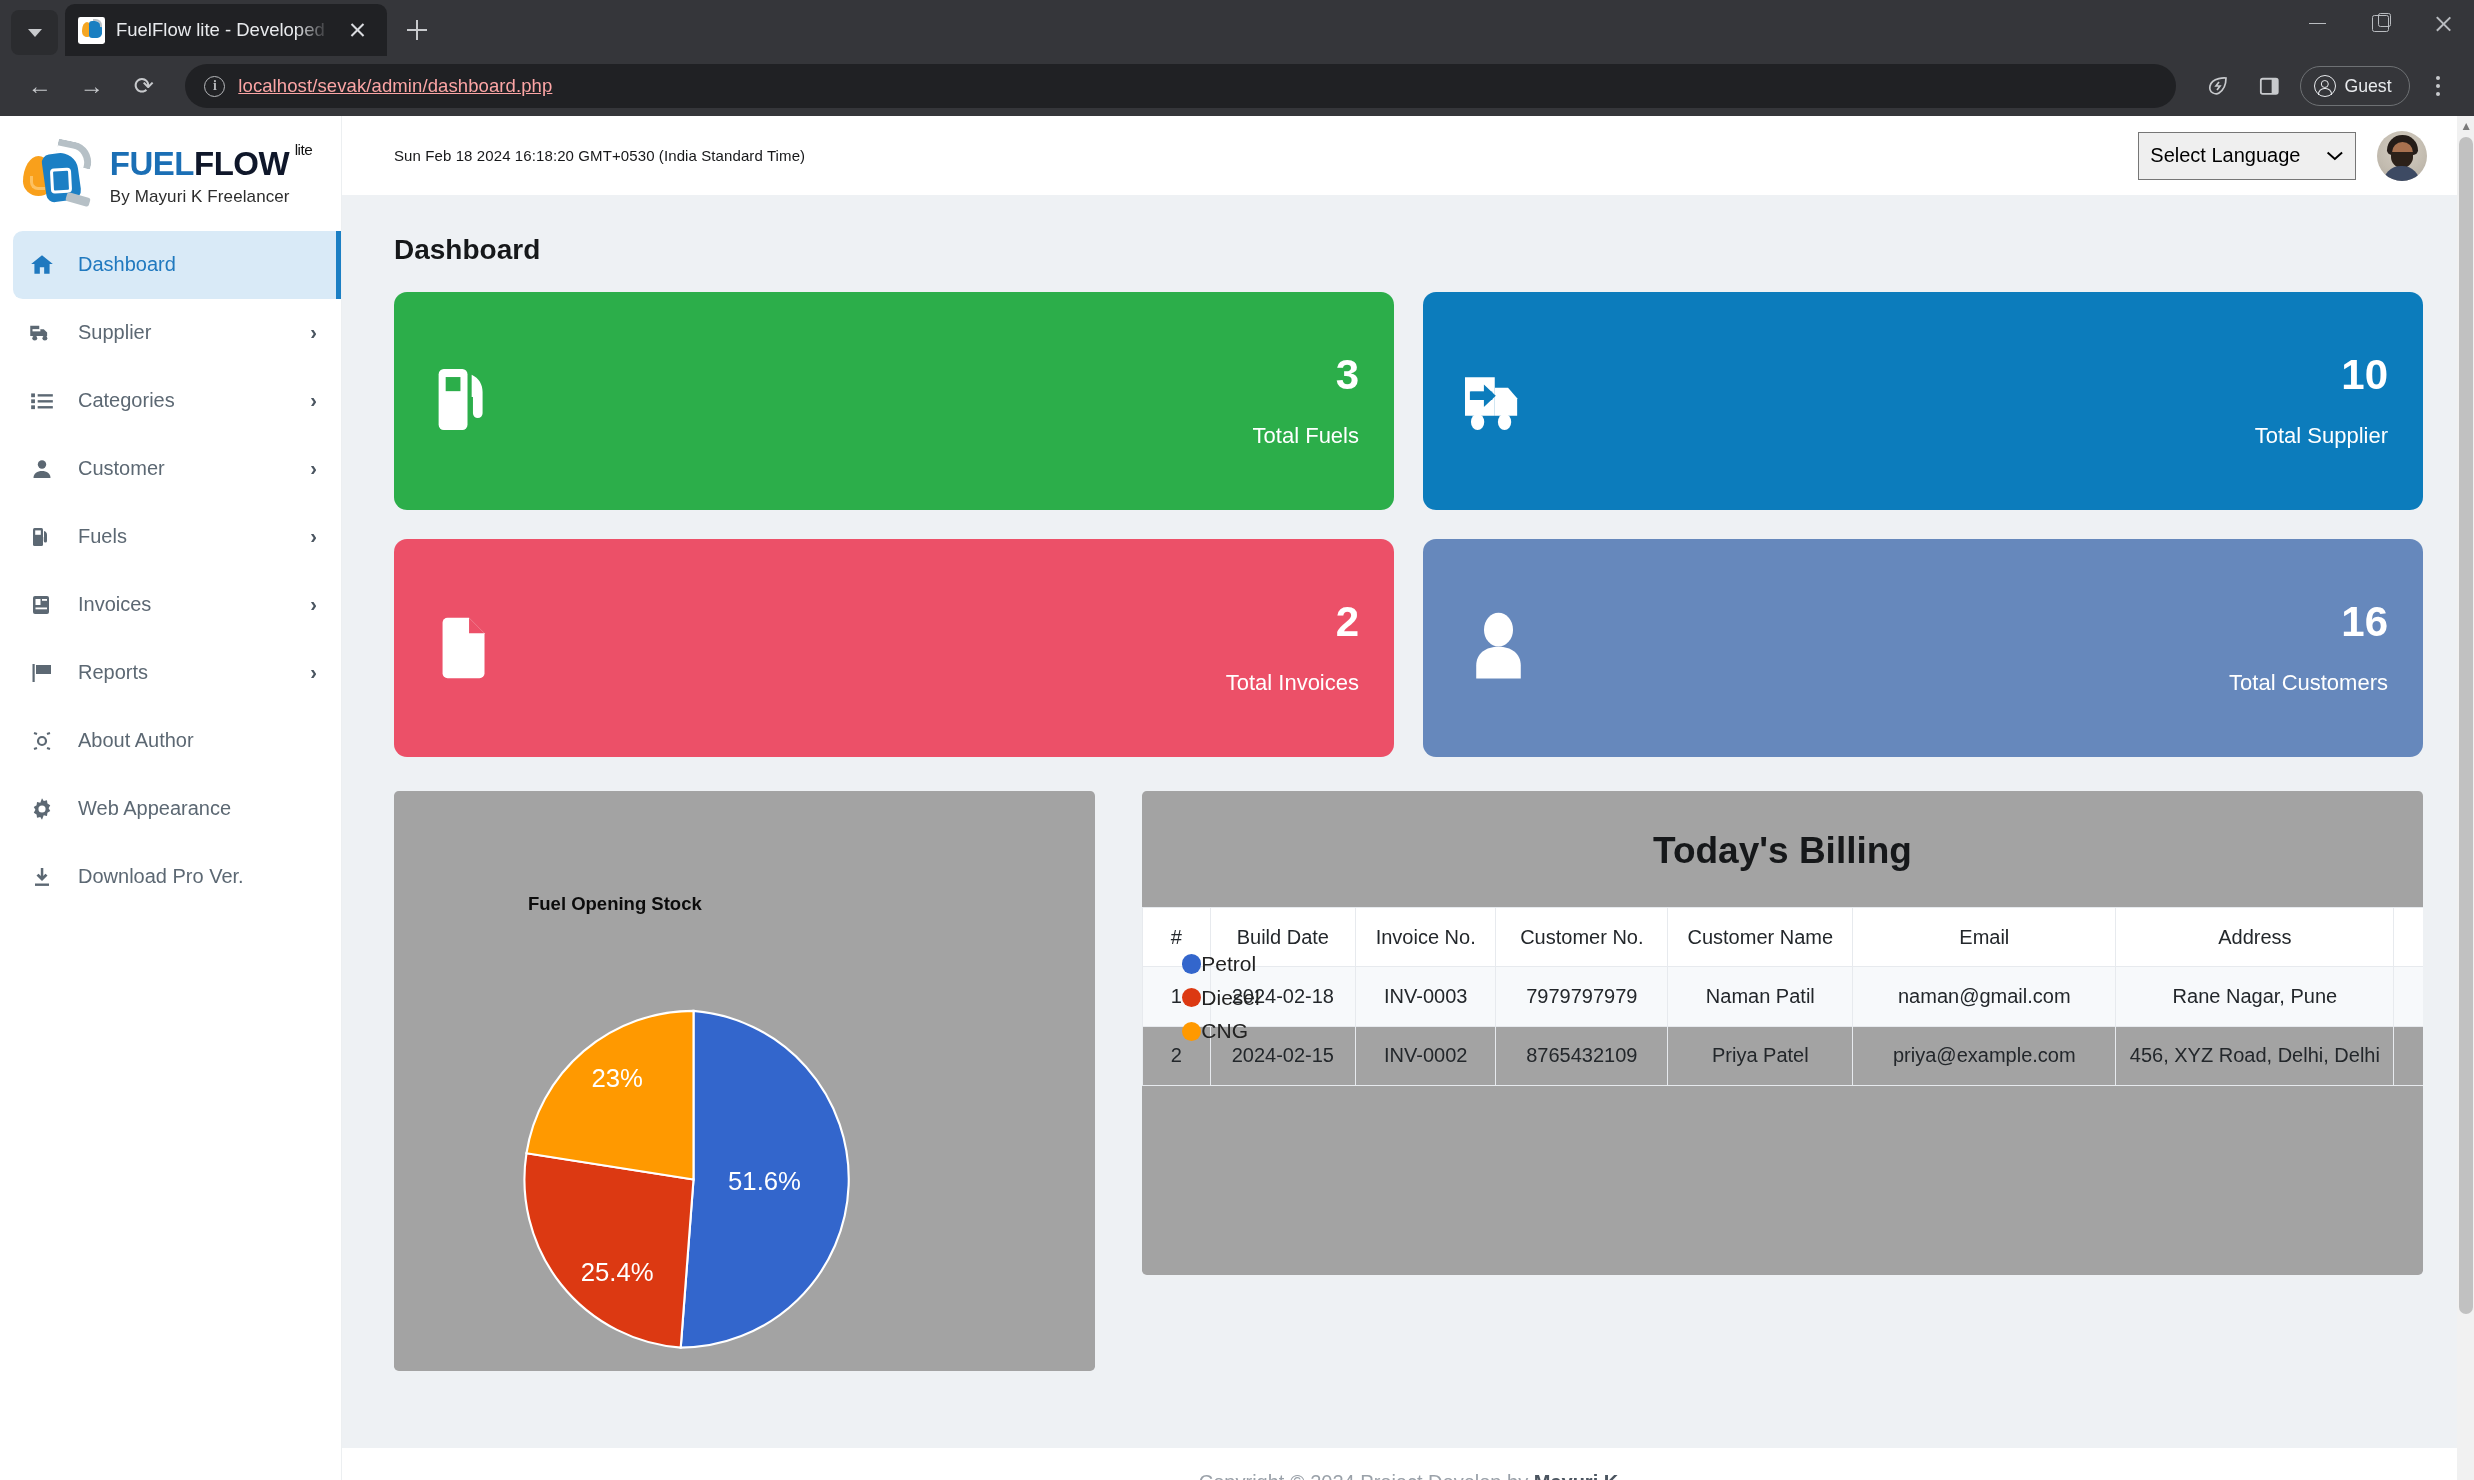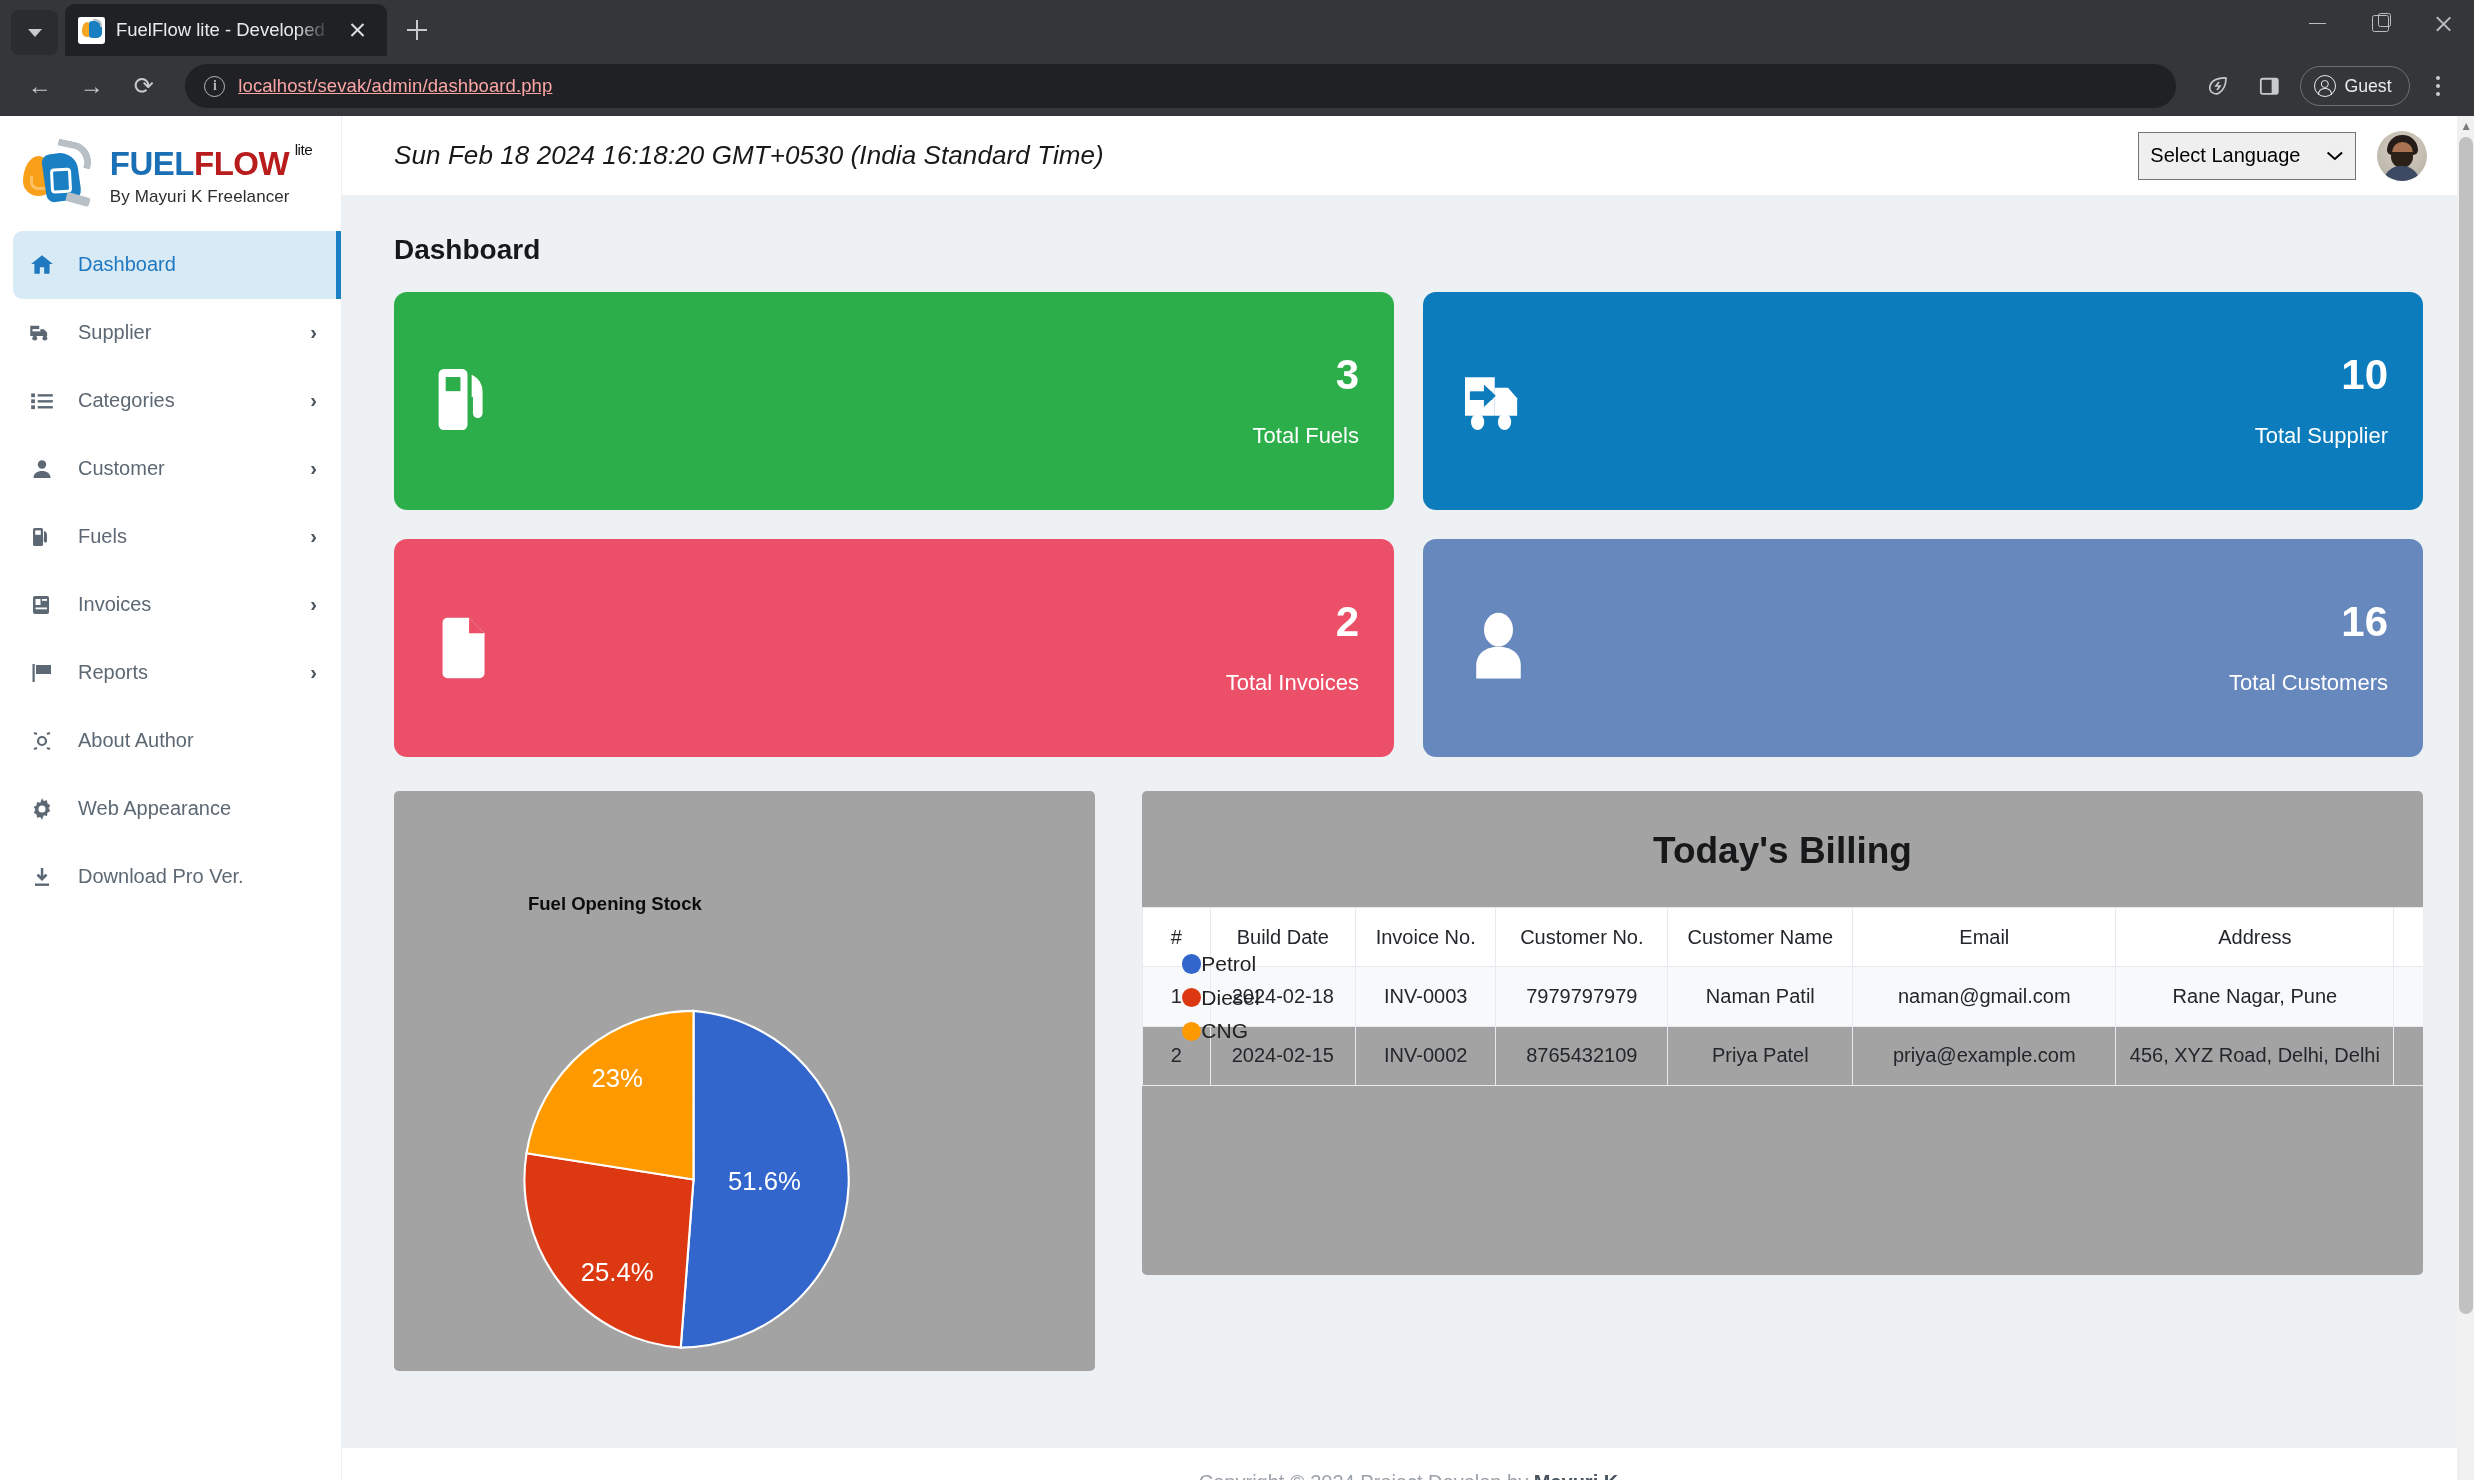--- a/index.html
+++ b/index.html
@@ -75,38 +75,38 @@
   .logo-mark { width: 84px; height: 63px; position: relative; flex: 0 0 84px; }
   .lm-drop { position: absolute; left: 1.6px; top: 16px; width: 31px; height: 40px; background: #f9a01b; border-radius: 50% 50% 50% 50% / 64% 64% 36% 36%; }
   .lm-drop::after { content: ""; position: absolute; left: 7.3px; bottom: 6.4px; width: 12px; height: 11.3px; border-bottom: 3.2px solid #fdc161; border-left: 3.2px solid #fdc161; border-radius: 0 0 0 8px; }
   .lm-body { position: absolute; left: 23.4px; top: 13px; width: 35px; height: 48px; background: #1b7fc4; border-radius: 8px 17.7px 9.7px 8px; transform: rotate(-8deg); }
   .lm-body::after { content:""; position:absolute; left:6.4px; top:14.5px; width:15.3px; height:19.3px; border:3.2px solid #fff; border-radius:4px; transform: rotate(5deg); }
   .lm-hose { position: absolute; left: 35px; top: 1.6px; width: 37px; height: 24px; border-top: 7.3px solid #b6c0c6; border-right: 7.3px solid #b6c0c6; border-radius: 0 21px 0 0; transform: rotate(12deg); }
   .lm-tip { position: absolute; left: 45px; top: 55px; width: 24px; height: 8.9px; background: #b6c0c6; border-radius: 2.4px; transform: rotate(16deg); }
   .logo-text { padding-top: 9.7px; }
   .logo-word { font-size: 33px; font-weight: 800; letter-spacing: -0.5px; line-height: 1; display: flex; align-items: flex-start; }
   .lw-fuel { color: #1b6fb5; }
-  .lw-flow { color: #b91c1c; }
+  .lw-flow { color: #0f172a; }
   .lw-lite { color: #111; font-size: 15.3px; font-weight: 500; margin-left: 5.6px; position: relative; top: -4.8px; }
   .logo-sub { color: #2d2d2d; font-size: 17px; margin-top: 7.3px; letter-spacing: 0.1px; }
 
   .nav { padding-top: 8px; }
   .nav-item {
     height: 68px; display: flex; align-items: center; gap: 21px;
     padding: 0 24px 0 26px; color: #5c6873; font-size: 20px; position: relative;
   }
   .nav-item.active { background: #d9eaf7; border-right: 5.6px solid #1b7fc4; color: #2079bf; border-radius: 9.7px 0 0 9.7px; margin-left: 13px; padding-left: 13px; }
   .nav-item.active .nav-ico { color: #2079bf; }
   .nav-ico { width: 31px; flex: 0 0 31px; display: flex; align-items: center; justify-content: center; color: #5c6873; }
   .nav-label { flex: 1; }
   .nav-chev { color: #4a5560; font-size: 20px; font-weight: bold; }
 
   .content { flex: 1; background: #eef1f4; display: flex; flex-direction: column; position: relative; overflow: hidden; }
   .topbar { height: 79px; background: #fff; display: flex; align-items: center; padding: 0 48px 0 52px; flex: 0 0 79px; }
-  .topbar-date { font-size: 26px; color: #17181a; letter-spacing: 0.1px; font-style: italic; }
+  .topbar-date { font-size: 15px; color: #17181a; letter-spacing: 0.1px; }
   .topbar-right { margin-left: auto; display: flex; align-items: center; gap: 21px; }
   .lang-select {
     width: 218px; height: 48px; background: #efefef; border: 1.3px solid #767676;
     display: flex; align-items: center; padding: 0 11.3px; font-size: 20px; color: #000;
   }
   .lang-select .sel-chev { margin-left: auto; font-size: 19.3px; color: #000; }
   .avatar {
     width: 50px; height: 50px; border-radius: 50%; overflow: hidden; position: relative;
     background: radial-gradient(circle at 50% 36%, #d6cfc4 0%, #c3bcb0 58%, #b2aba0 100%);
   }

